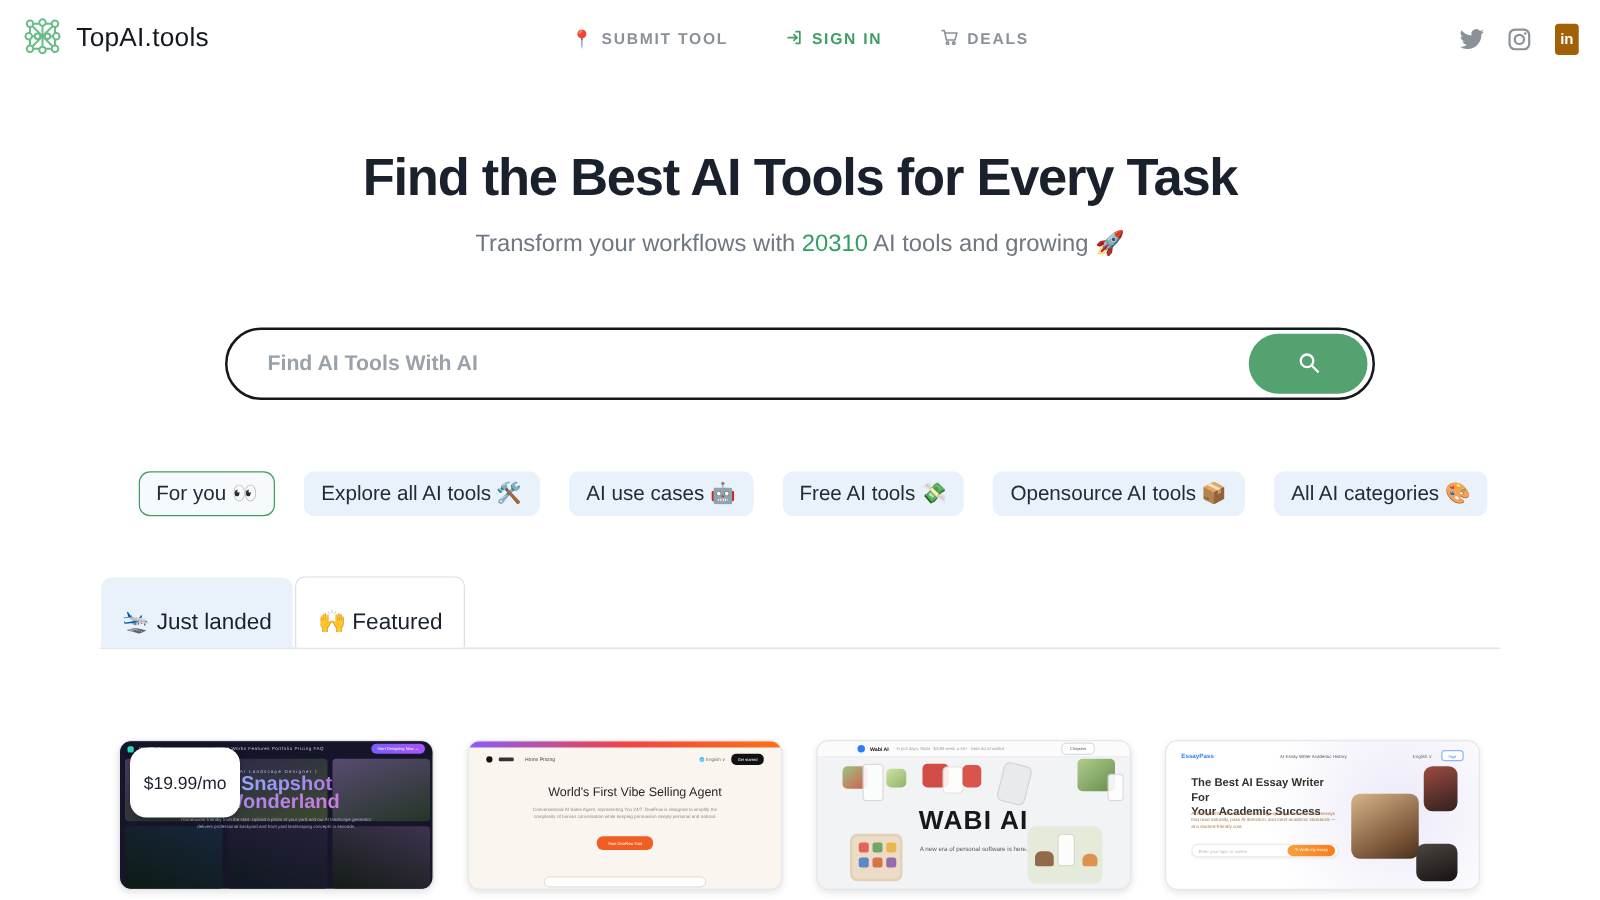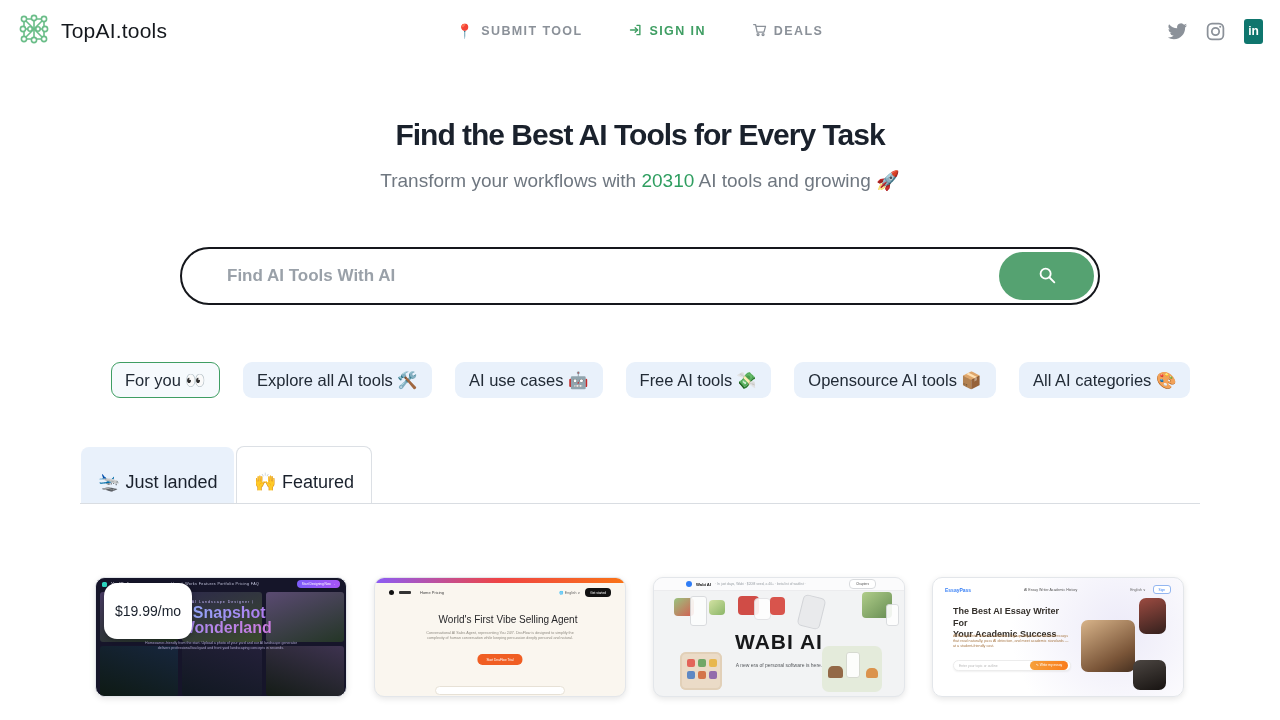--- a/index.html
+++ b/index.html
@@ -11,34 +11,34 @@
   .logo { display:flex; align-items:center; gap:9px; cursor:pointer; }
   .logo-text { font-size:21px; font-weight:500; color:#14181d; letter-spacing:.2px; }
   .nav-center { position:absolute; left:50%; top:0; height:62px; transform:translateX(-50%);
     display:flex; align-items:center; gap:46px; }
   .nav-item { display:flex; align-items:center; gap:7px; font-size:12.5px; letter-spacing:1.4px;
     color:#8b9199; font-weight:600; cursor:pointer; white-space:nowrap; }
   .nav-item.green { color:#3f9e63; }
   .nav-emoji { font-size:14px; letter-spacing:0; }
   .socials { margin-left:auto; display:flex; align-items:center; gap:17px; }
   .social { width:21px; height:21px; color:#8b9199; cursor:pointer; display:flex; align-items:center; justify-content:center; }
-  .li-badge { width:19px; height:25px; background:#0f766e; border-radius:3px; color:#fff;
+  .li-badge { width:19px; height:25px; background:#a16207; border-radius:3px; color:#fff;
     font-size:12px; font-weight:700; display:flex; align-items:center; justify-content:center; }
 
   
-  .hero-title { margin-top:56px; text-align:center; font-size:30px; font-weight:700;
+  .hero-title { margin-top:56px; text-align:center; font-size:42px; font-weight:700;
     letter-spacing:-1px; color:#1a212c; }
   .hero-sub { margin-top:17px; text-align:center; font-size:19px; color:#6f7780; }
   .hero-sub .count { color:#2f9e60; }
 
   
   .searchbar { width:920px; height:58px; margin:55px auto 0; position:relative;
     border:2px solid #15171c; border-radius:30px; background:#fff; }
   .searchbar input { position:absolute; inset:0; border:none; outline:none; background:transparent;
-    padding:0 120px 0 45px; font-size:17px; font-weight:700;
+    padding:0 120px 0 32px; font-size:17px; font-weight:700;
     font-family:"Liberation Sans","DejaVu Sans",sans-serif; color:#333; border-radius:10px; }
   .searchbar input::placeholder { color:#9aa1a9; font-weight:700; }
   .search-btn { position:absolute; top:3px; bottom:3px; right:4px; width:95px; border:none;
     border-radius:25px; background:#55a271; cursor:pointer; display:flex; align-items:center; justify-content:center; }
 
   
   .chips-wrap { width:1120px; margin:57px auto 0; padding-left:31px; display:flex; flex-wrap:wrap;
     gap:22px 23px; }
   .chip { background:#e9f1fb; border:1.5px solid transparent; border-radius:9px; padding:7px 13px;
     font-size:16.5px; color:#222b36; cursor:pointer; line-height:20px; white-space:nowrap; }

